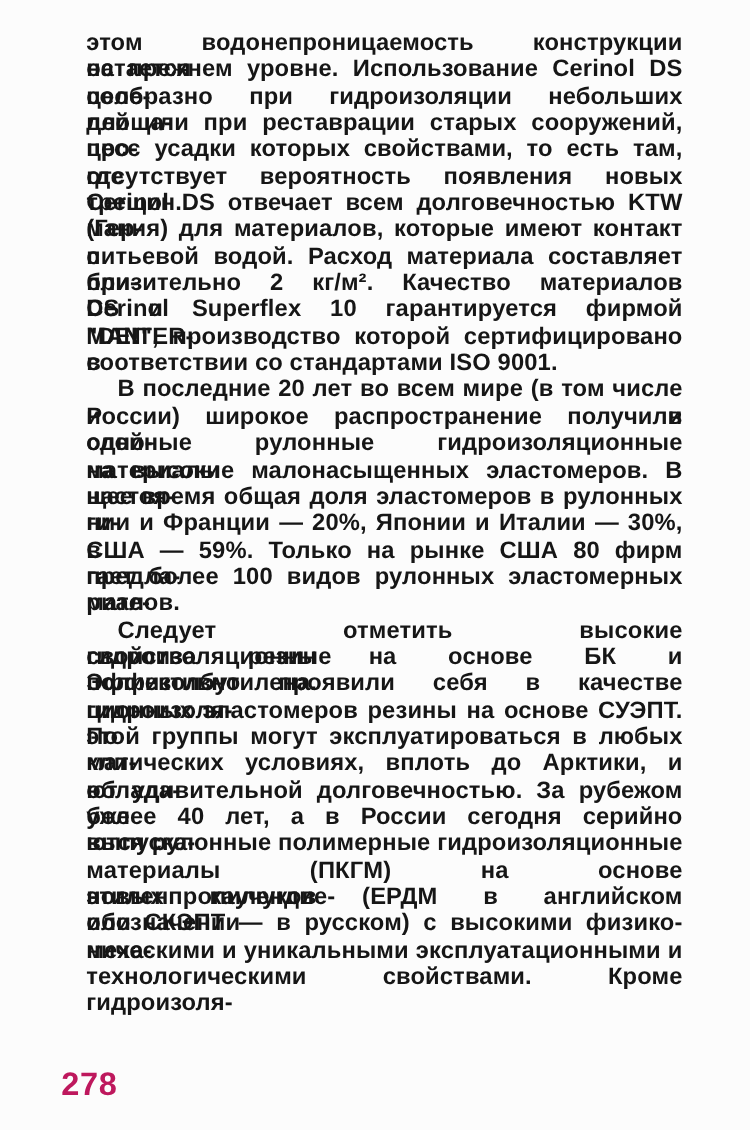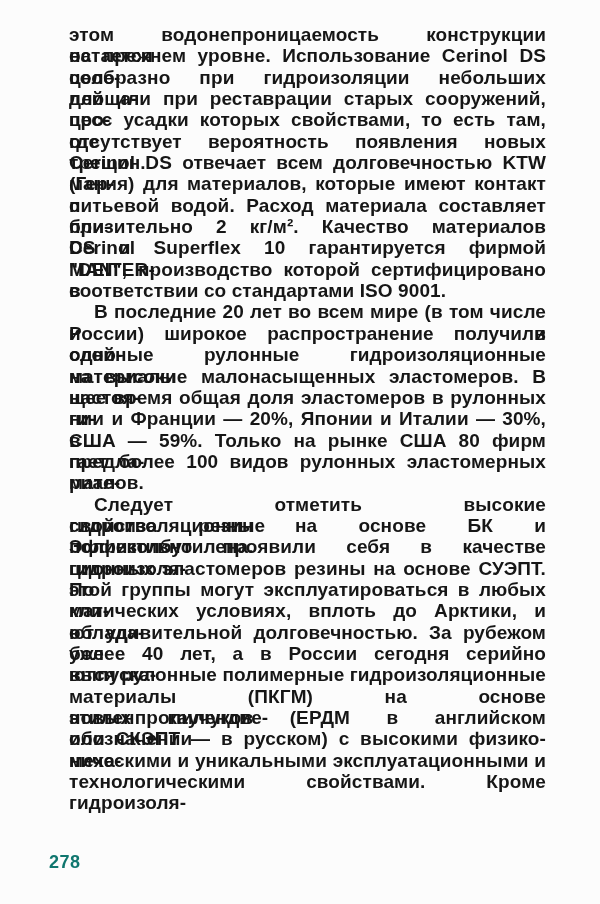--- a/index.html
+++ b/index.html
@@ -35,24 +35,24 @@
     text-indent: 25px;
   }
   .line.last {
     text-align: left;
     text-align-last: left;
   }
   .page-number {
     position: absolute;
     left: 49px;
     top: 852px;
-    font-size: 18px;
+    font-size: 26px;
     font-weight: 700;
     letter-spacing: 0.5px;
-    color: #0f766e;
+    color: #be185d;
   }
 </style>
 </head>
 <body>
 
 <div class="scan-page">
   <div class="text-block" id="text-block">
       <div class="line">этом водонепроницаемость конструкции остается</div>
       <div class="line">на прежнем уровне. Использование Cerinol DS целе-</div>
       <div class="line">сообразно при гидроизоляции небольших площа-</div>

